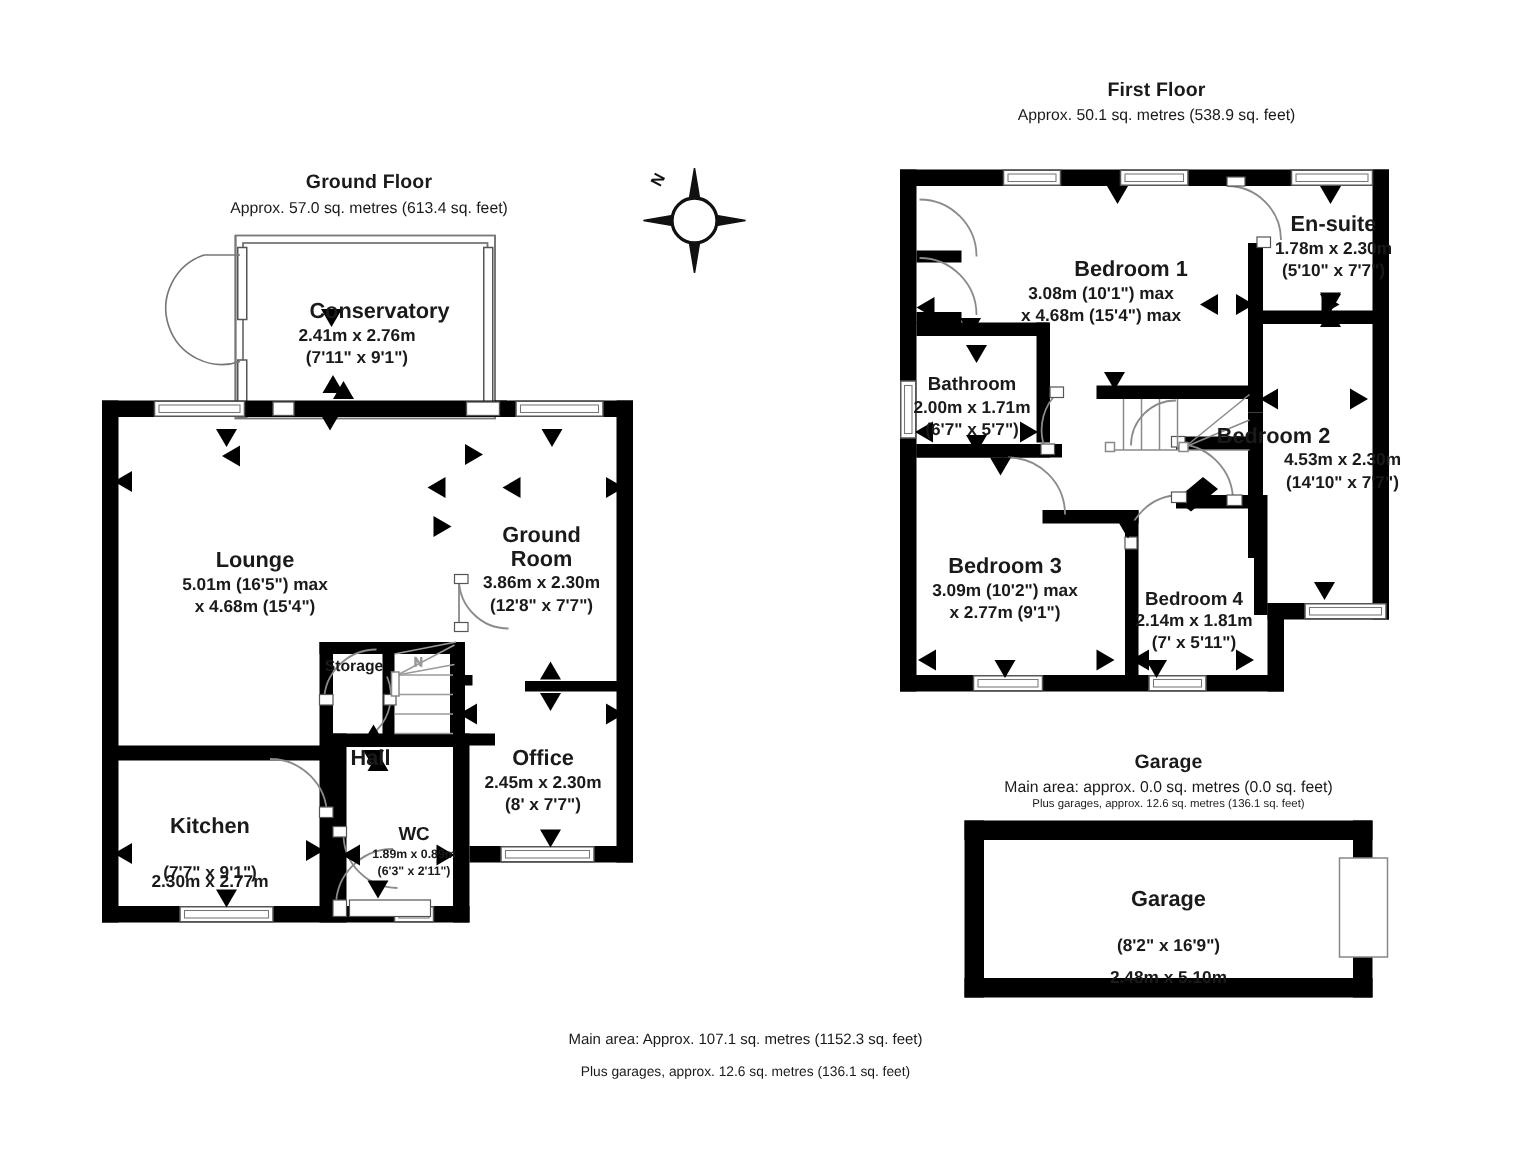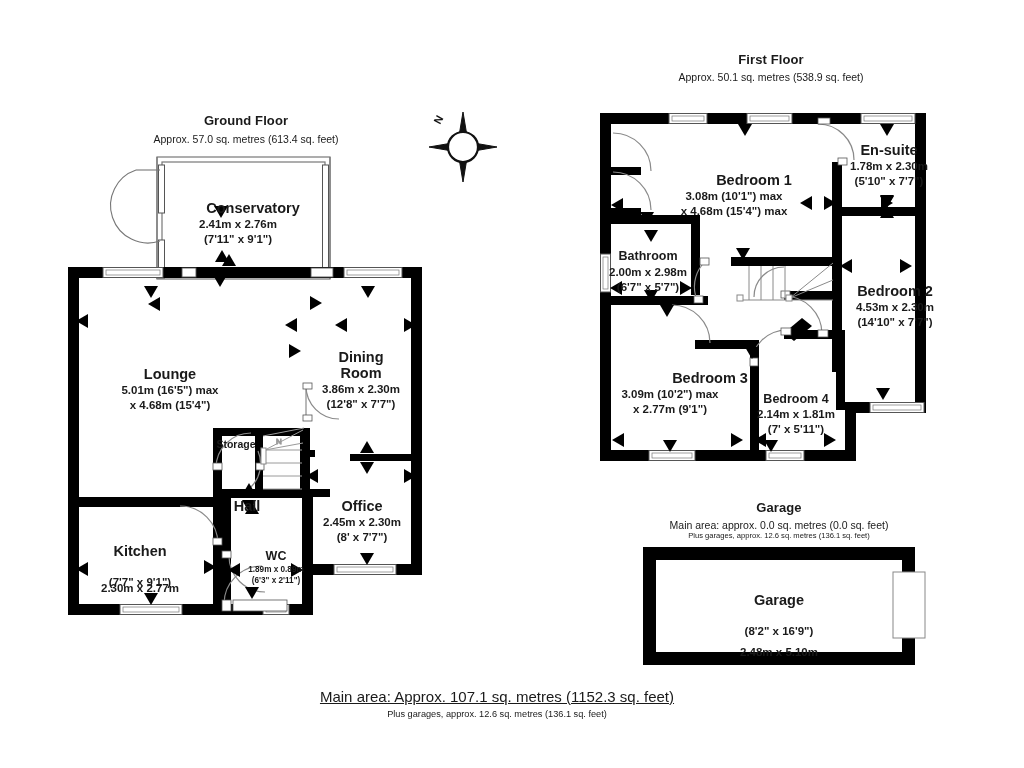--- a/index.html
+++ b/index.html
@@ -15,21 +15,21 @@
 
   .txt{position:absolute;text-align:center;line-height:1.18;white-space:nowrap;}
   .floor-title{font-size:13px;font-weight:bold;letter-spacing:.1px;}
   .floor-sub{font-size:10.5px;font-weight:normal;}
   .floor-sub2{font-size:7.6px;font-weight:normal;}
   .room-name{font-size:14.5px;font-weight:bold;}
   .room-name-sm{font-size:12.5px;font-weight:bold;}
   .room-name-xs{font-size:10.5px;font-weight:bold;}
   .room-dim{font-size:11.5px;font-weight:bold;}
   .room-dim-sm{font-size:8.2px;font-weight:bold;}
-  .footer-main{font-size:15px;font-weight:normal;text-decoration:underline;}
+  .footer-main{font-size:10px;font-weight:normal;}
   .footer-sub{font-size:9.2px;font-weight:normal;}
   .centered{transform:translateX(-50%);}
 </style>
 </head>
 <body>
 
 <svg id="plan" viewBox="0 0 1024 768" xmlns="http://www.w3.org/2000/svg">
 
   <defs>
     
@@ -371,21 +371,21 @@
 <div class="txt floor-sub centered" style="left:246px;top:133px;">Approx. 57.0 sq. metres (613.4 sq. feet)</div>
 
 <div class="txt room-name centered" style="left:238px;top:200px;margin-left:15px;">Conservatory</div>
 <div class="txt room-dim centered" style="left:238px;top:218px;">2.41m x 2.76m</div>
 <div class="txt room-dim centered" style="left:238px;top:233px;">(7'11" x 9'1")</div>
 
 <div class="txt room-name centered" style="left:170px;top:366px;">Lounge</div>
 <div class="txt room-dim centered" style="left:170px;top:384px;">5.01m (16'5") max</div>
 <div class="txt room-dim centered" style="left:170px;top:399px;">x 4.68m (15'4")</div>
 
-<div class="txt room-name centered" style="left:361px;top:349px;">Dining</div>
+<div class="txt room-name centered" style="left:361px;top:349px;">Ground</div>
 <div class="txt room-name centered" style="left:361px;top:365px;">Room</div>
 <div class="txt room-dim centered" style="left:361px;top:383px;">3.86m x 2.30m</div>
 <div class="txt room-dim centered" style="left:361px;top:398px;">(12'8" x 7'7")</div>
 
 <div class="txt room-name centered" style="left:362px;top:498px;">Office</div>
 <div class="txt room-dim centered" style="left:362px;top:516px;">2.45m x 2.30m</div>
 <div class="txt room-dim centered" style="left:362px;top:531px;">(8' x 7'7")</div>
 
 <div class="txt room-name centered" style="left:140px;top:543px;">Kitchen</div>
 <div class="txt room-dim centered" style="left:140px;top:582px;">2.30m x 2.77m</div>
@@ -403,29 +403,29 @@
 <div class="txt floor-sub centered" style="left:771px;top:71px;">Approx. 50.1 sq. metres (538.9 sq. feet)</div>
 
 <div class="txt room-name centered" style="left:754px;top:172px;">Bedroom 1</div>
 <div class="txt room-dim centered" style="left:734px;top:190px;">3.08m (10'1") max</div>
 <div class="txt room-dim centered" style="left:734px;top:205px;">x 4.68m (15'4") max</div>
 
 <div class="txt room-name centered" style="left:889px;top:142px;">En-suite</div>
 <div class="txt room-dim centered" style="left:889px;top:160px;">1.78m x 2.30m</div>
 <div class="txt room-dim centered" style="left:889px;top:175px;">(5'10" x 7'7")</div>
 
-<div class="txt room-name centered" style="left:895px;top:283px;">Bedroom 2</div>
+<div class="txt room-name centered" style="left:849px;top:283px;">Bedroom 2</div>
 <div class="txt room-dim centered" style="left:895px;top:301px;text-align:right;">4.53m x 2.30m</div>
 <div class="txt room-dim centered" style="left:895px;top:316px;">(14'10" x 7'7")</div>
 
 <div class="txt room-name-sm centered" style="left:648px;top:249px;">Bathroom</div>
-<div class="txt room-dim centered" style="left:648px;top:266px;">2.00m x 2.98m</div>
+<div class="txt room-dim centered" style="left:648px;top:266px;">2.00m x 1.71m</div>
 <div class="txt room-dim centered" style="left:648px;top:281px;">(6'7" x 5'7")</div>
 
-<div class="txt room-name centered" style="left:670px;top:370px;margin-left:40px;">Bedroom 3</div>
+<div class="txt room-name centered" style="left:670px;top:370px;">Bedroom 3</div>
 <div class="txt room-dim centered" style="left:670px;top:388px;">3.09m (10'2") max</div>
 <div class="txt room-dim centered" style="left:670px;top:403px;">x 2.77m (9'1")</div>
 
 <div class="txt room-name-sm centered" style="left:796px;top:392px;">Bedroom 4</div>
 <div class="txt room-dim centered" style="left:796px;top:408px;">2.14m x 1.81m</div>
 <div class="txt room-dim centered" style="left:796px;top:423px;">(7' x 5'11")</div>
 
 <div class="txt floor-title centered" style="left:779px;top:500px;">Garage</div>
 <div class="txt floor-sub centered" style="left:779px;top:519px;">Main area: approx. 0.0 sq. metres (0.0 sq. feet)</div>
 <div class="txt floor-sub2 centered" style="left:779px;top:532px;">Plus garages, approx. 12.6 sq. metres (136.1 sq. feet)</div>

